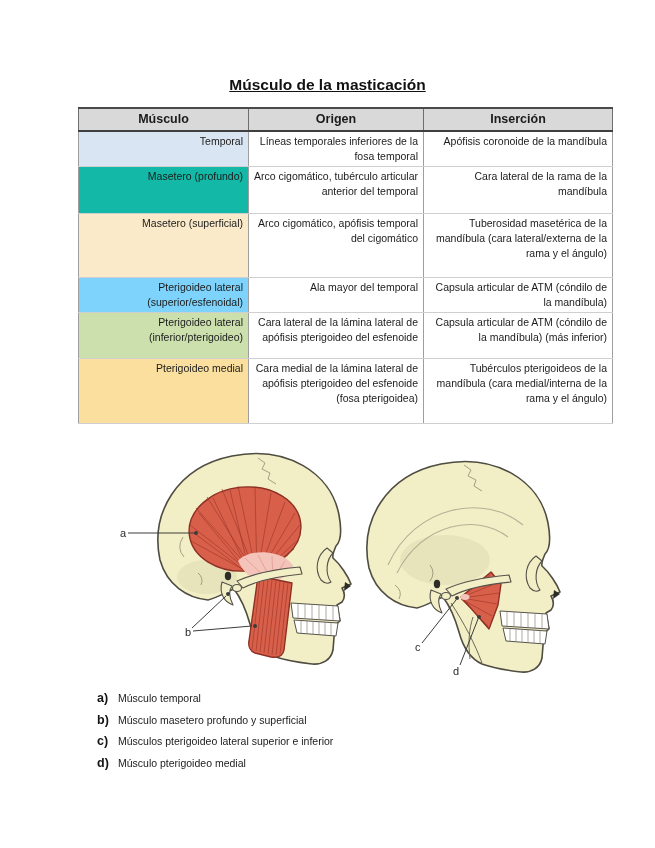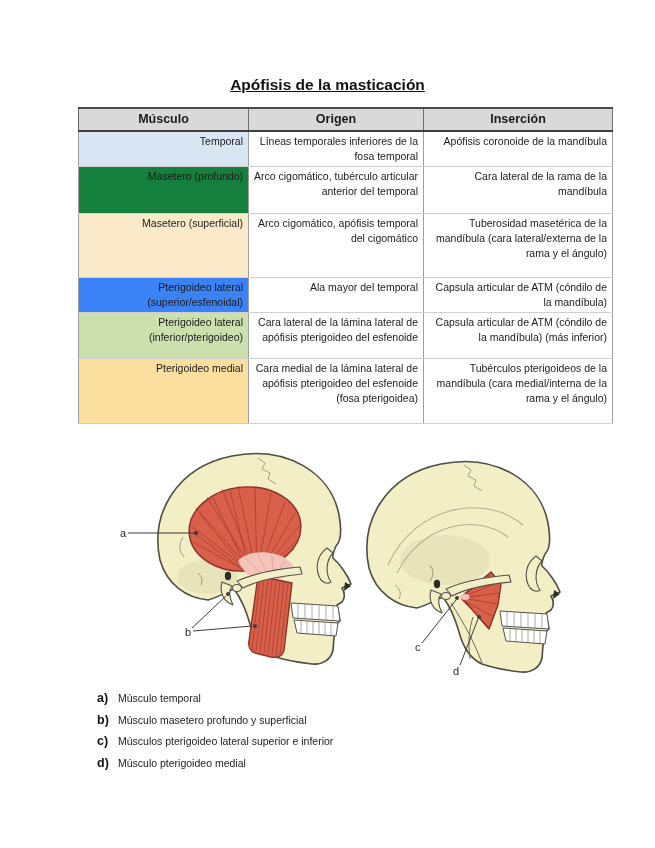--- a/index.html
+++ b/index.html
@@ -50,21 +50,21 @@
   .tsep{stroke:#8a8678;stroke-width:.7;fill:none;}
   .dark{fill:#2e2c26;}
   .ramus{fill:none;stroke:#6b6857;stroke-width:1;}
   .lbl-line{stroke:#3c3c3a;stroke-width:1;fill:none;}
   .lbl-dot{fill:#3c3c3a;}
   .fig-label{font-size:11px;fill:#2a2a28;font-family:"Liberation Sans",sans-serif;}
 </style>
 </head>
 <body style="background-color: rgb(255, 255, 255);">
 
-<div class="doc-title">Apófisis de la masticación</div>
+<div class="doc-title">Músculo de la masticación</div>
 
 <table class="muscle-table">
   <colgroup>
       <col style="width:170px">
       <col style="width:175px">
       <col style="width:189px">
     </colgroup>
   <thead>
     <tr>
       <th style="background-color: rgb(217, 217, 217);">Músculo</th>
@@ -72,31 +72,31 @@
       <th style="background-color: rgb(217, 217, 217);">Inserción</th>
     </tr>
   </thead>
   <tbody>
     <tr class="h30">
       <td style="background-color: rgb(217, 229, 242);">Temporal</td>
       <td>Líneas temporales inferiores de la fosa temporal</td>
       <td>Apófisis coronoide de la mandíbula</td>
     </tr>
     <tr class="h47">
-      <td style="background-color: #15803d;">Masetero (profundo)</td>
+      <td style="background-color: #14b8a6;">Masetero (profundo)</td>
       <td>Arco cigomático, tubérculo articular anterior del temporal</td>
       <td>Cara lateral de la rama de la mandíbula</td>
     </tr>
     <tr class="h64">
       <td style="background-color: rgb(251, 234, 202); margin-left: 32px;">Masetero (superficial)</td>
       <td>Arco cigomático, apófisis temporal del cigomático</td>
       <td>Tuberosidad masetérica de la mandíbula (cara lateral/externa de la rama y el ángulo)</td>
     </tr>
     <tr class="h33">
-      <td style="background-color: #3b82f6; margin-top: 12px;">Pterigoideo lateral (superior/esfenoidal)</td>
+      <td style="background-color: #7dd3fc; margin-top: 12px;">Pterigoideo lateral (superior/esfenoidal)</td>
       <td>Ala mayor del temporal</td>
       <td>Capsula articular de ATM (cóndilo de la mandíbula)</td>
     </tr>
     <tr class="h46">
       <td style="background-color: rgb(204, 224, 174);">Pterigoideo lateral (inferior/pterigoideo)</td>
       <td>Cara lateral de la lámina lateral de apófisis pterigoideo del esfenoide</td>
       <td>Capsula articular de ATM (cóndilo de la mandíbula) (más inferior)</td>
     </tr>
     <tr class="h65">
       <td style="background-color: rgb(251, 223, 158);">Pterigoideo medial</td>

